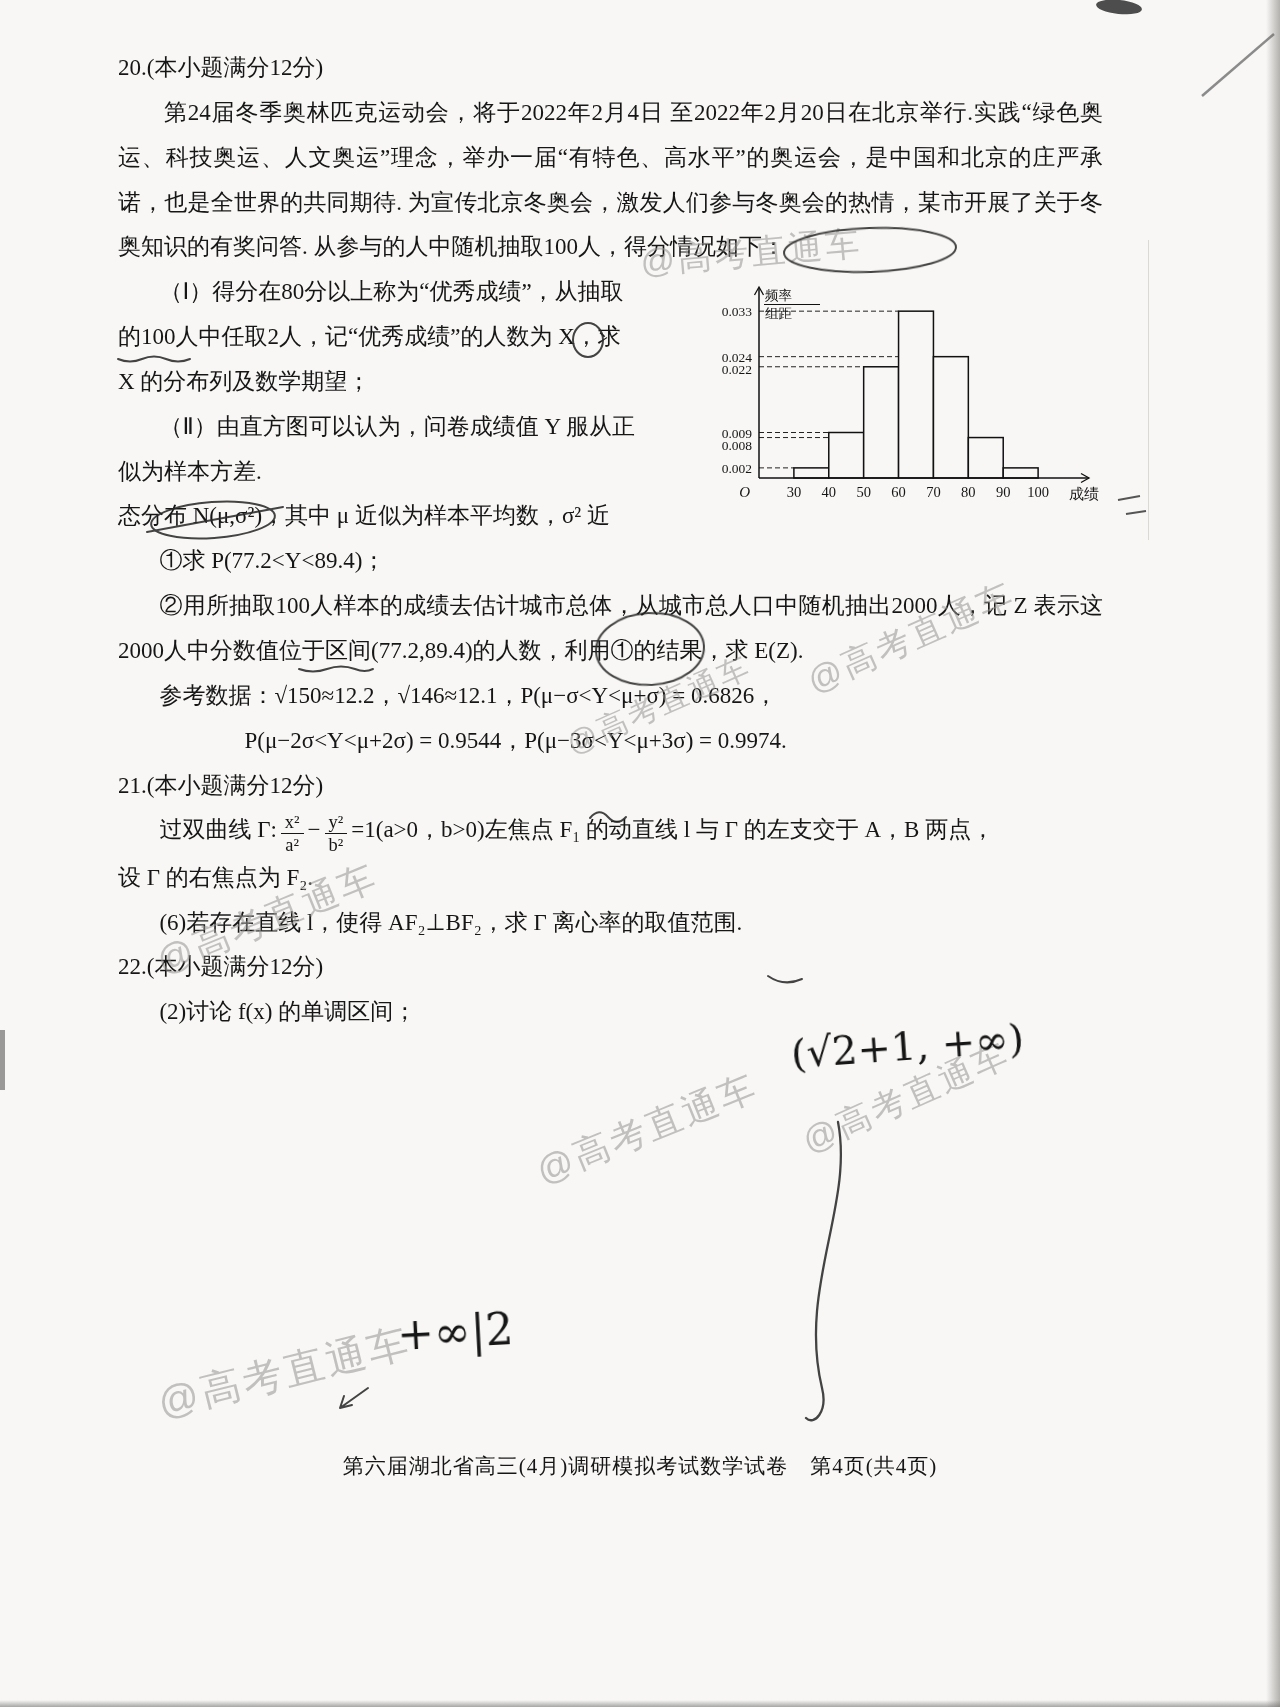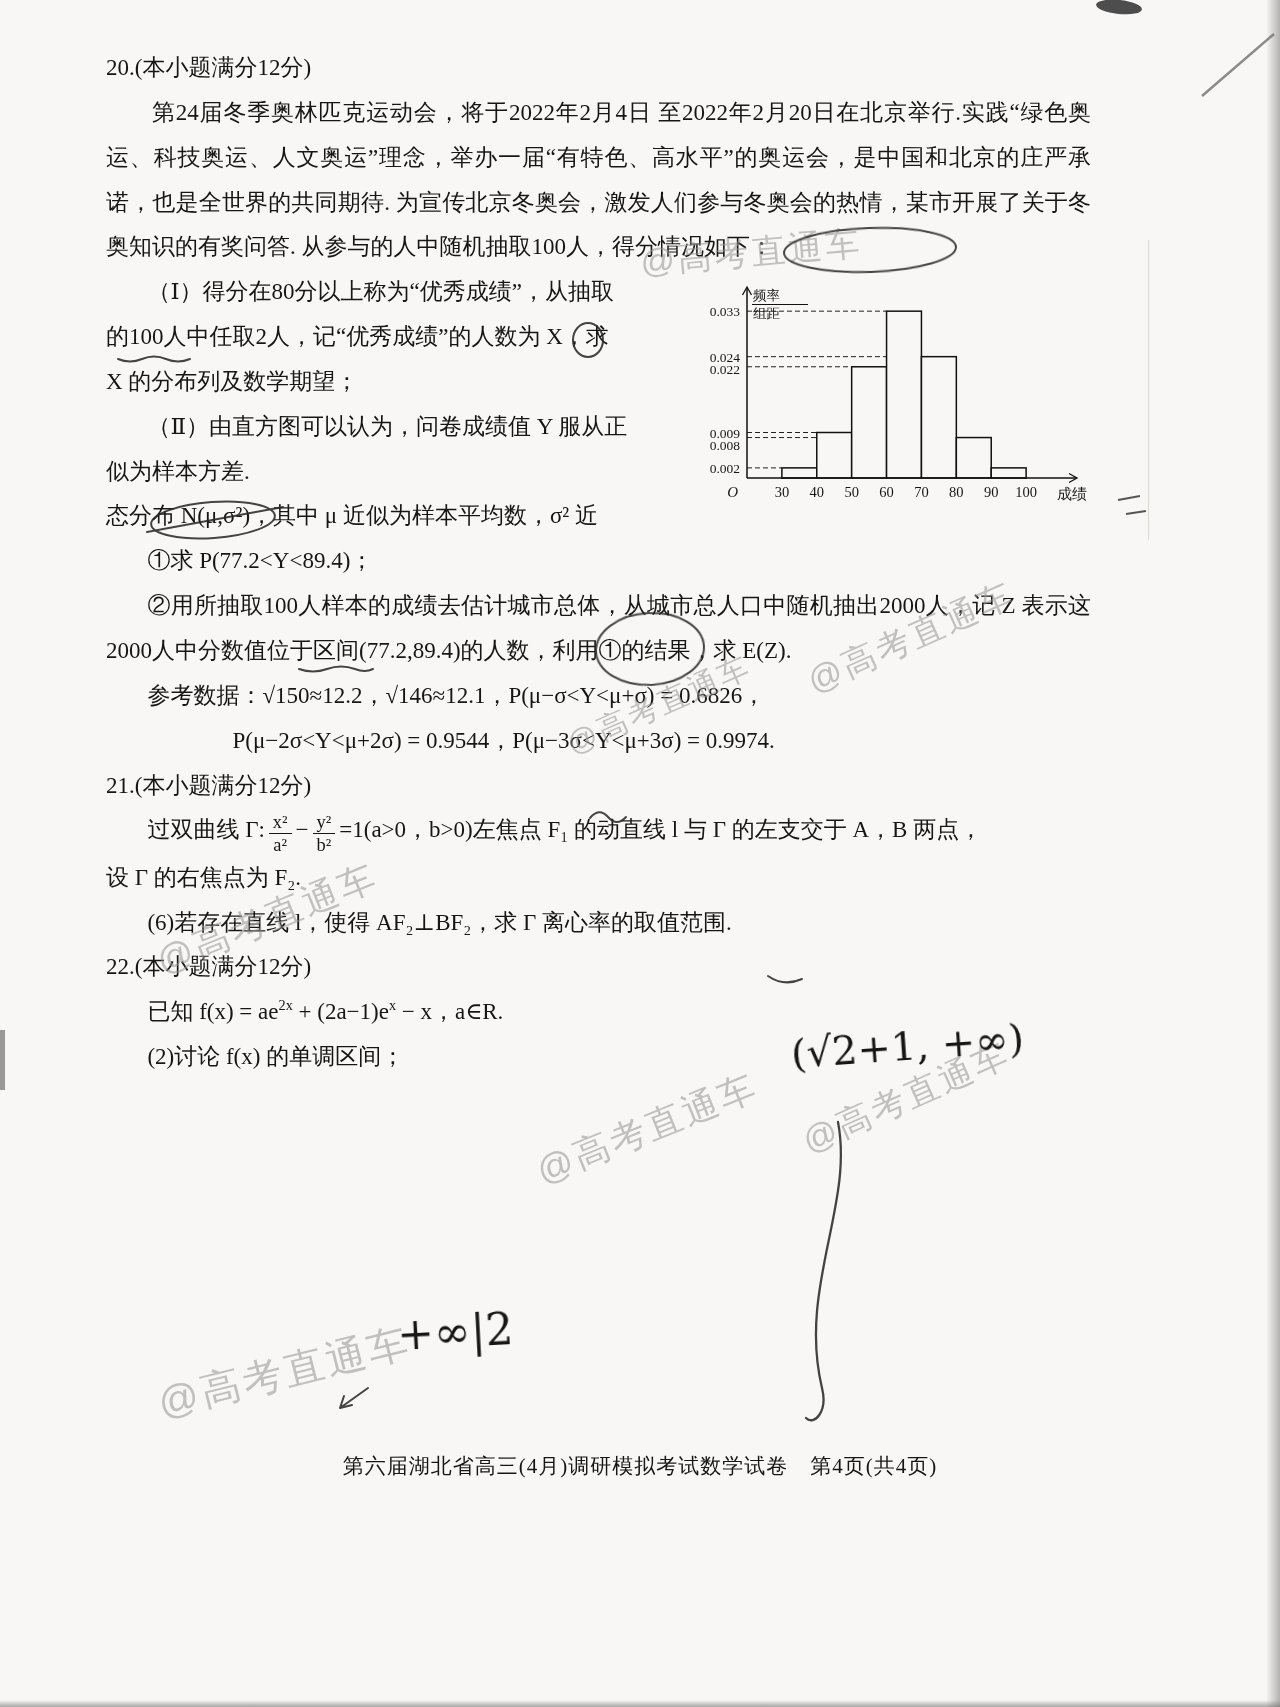--- a/index.html
+++ b/index.html
@@ -1,21 +1,21 @@
 <!DOCTYPE html>
 <html><head>
 <meta charset="utf-8">
 <style>
   html,body{margin:0;padding:0;background:#e8e6e2;}
   .page{position:relative;width:1280px;height:1707px;background:#f8f7f5;overflow:hidden;
         font-family:"Liberation Serif","DejaVu Serif",serif;color:#161616;}
-  .content{position:absolute;left:106px;top:46px;width:985px;font-size:23px;line-height:1.95;
+  .content{position:absolute;left:118px;top:46px;width:985px;font-size:23px;line-height:1.95;
            text-align:justify;z-index:2;}
   .content p{margin:0;}
-  .ind{text-indent:1.8em;}
+  .ind{text-indent:1.8em;font-family:Liberation Serif, serif;}
   .ind2{text-indent:2em;}
   .refind{text-indent:5.5em;}
   .mt1{margin-top:22px;}
   .mt2{margin-top:26px;}
   .chart-float{float:right;width:430px;height:240px;margin:6px 0 10px 14px;}
   .chart-float svg{display:block;width:430px;height:240px;}
   svg text{font-family:"Liberation Serif","DejaVu Serif",serif;fill:#161616;}
   .frac{display:inline-block;vertical-align:-0.75em;text-align:center;font-size:0.8em;
         line-height:1.12;margin:0 4px;text-indent:0;}
   .frac .num{display:block;border-bottom:1.5px solid #161616;padding:0 4px 1px;}
@@ -114,21 +114,20 @@
 
     <div>
       <p class="mt1">21.(本小题满分12分)</p>
       <p class="ind"><span>过双曲线 Γ:</span><span class="frac"><span class="num">x²</span><span class="den">a²</span></span><span>−</span><span class="frac"><span class="num">y²</span><span class="den">b²</span></span><span>=1(a&gt;0，b&gt;0)左焦点 F₁ 的动直线 l 与 Γ 的左支交于 A，B 两点，</span></p>
       <p>设 Γ 的右焦点为 F₂.</p>
       <p class="ind">(6)若存在直线 l，使得 AF₂⊥BF₂，求 Γ 离心率的取值范围.</p>
     </div>
 
     <div>
       <p class="mt2">22.(本小题满分12分)</p>
-      <p class="ind"><span>已知 f(x) = ae</span><sup>2x</sup><span> + (2a−1)e</span><sup>x</sup><span> − x，a∈R.</span></p>
       <p class="ind">(2)讨论 f(x) 的单调区间；</p>
     </div>
 
   </div>
 
   <div class="footer">第六届湖北省高三(4月)调研模拟考试数学试卷　第4页(共4页)</div>
 
   <svg class="anno" width="1280" height="1707" viewBox="0 0 1280 1707">
     <g stroke="#2b2b2b" stroke-width="2" fill="none" opacity="0.88" stroke-linecap="round">
       <ellipse cx="870" cy="250" rx="86" ry="22" transform="rotate(-2 870 250)"></ellipse>

